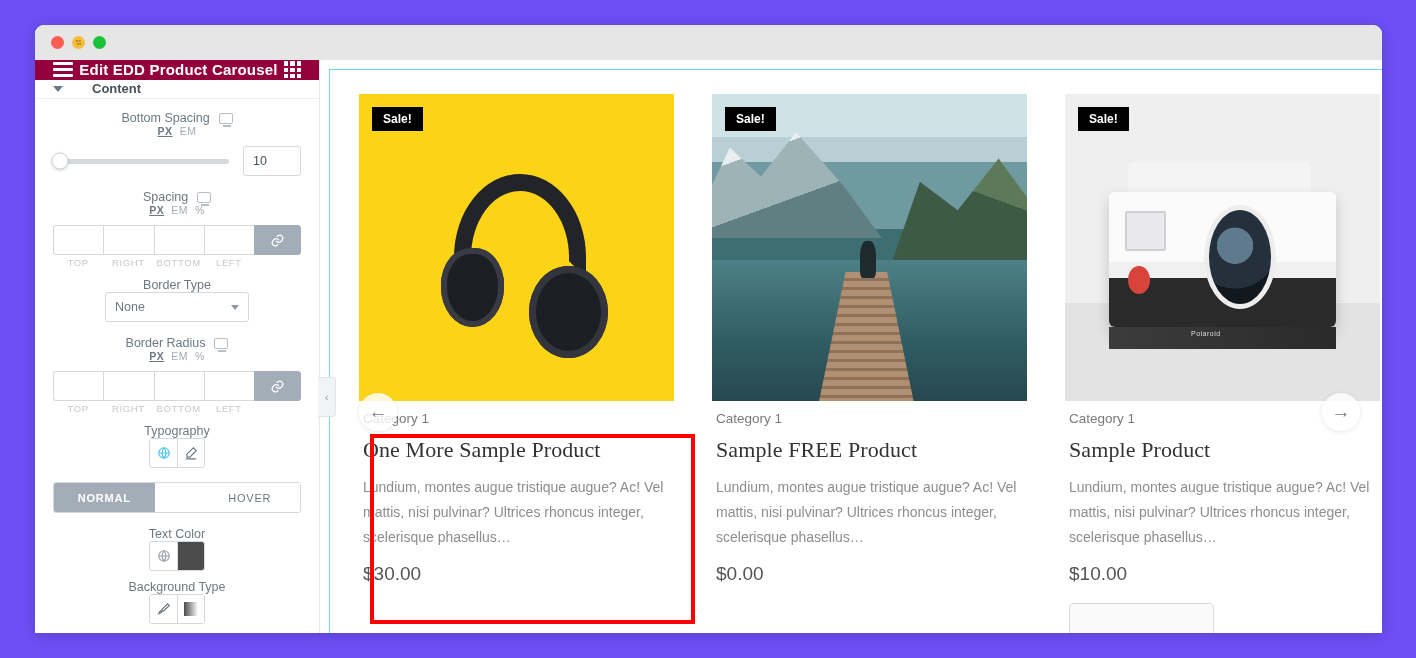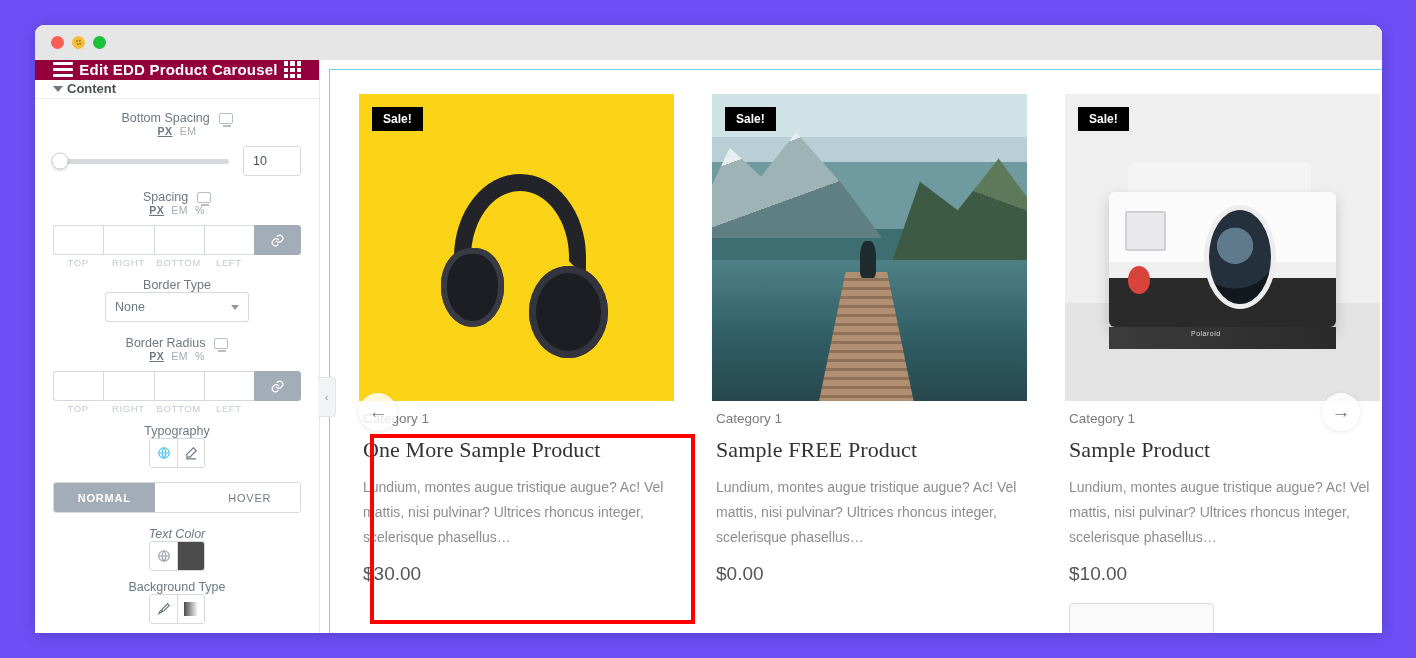--- a/index.html
+++ b/index.html
@@ -56,21 +56,21 @@
   .ham span { display: block; height: 3px; background: #fff; border-radius: 1px; }
   .panel-title { font-size: 15px; font-weight: bold; letter-spacing: .2px; }
   .grid-icon {
     width: 17px; height: 17px;
     display: grid; grid-template-columns: repeat(3,1fr); grid-template-rows: repeat(3,1fr);
     gap: 2px; cursor: pointer;
   }
   .grid-icon i { background: #fff; border-radius: .5px; }
 
   .section-head {
-    height: 43px; display: flex; align-items: center; gap: 4px;
+    height: 43px; display: flex; align-items: center; gap: 29px;
     padding: 0 18px; border-bottom: 1px solid #eceff3;
     font-size: 13px; font-weight: bold; color: #495157;
   }
   .caret { width: 0; height: 0; border-left: 5px solid transparent; border-right: 5px solid transparent; border-top: 6px solid #6d7882; }
 
   .sub-head {
     height: 42px; display: flex; align-items: center; padding: 0 18px;
     font-size: 12.5px; font-weight: bold; color: #495157;
     border-bottom: 1px solid #eceff3;
   }
@@ -418,21 +418,21 @@
               </svg>
             </div>
           </div>
         </div>
 
         <div class="tabs">
           <div class="tab active">NORMAL</div>
           <div class="tab">HOVER</div>
         </div>
 
-        <div class="row" style="font-style:italic;">
+        <div class="row" style="">
           <div class="ctl-label">Text Color</div>
           <div class="icon-pair">
             <div>
               <svg width="14" height="14" viewBox="0 0 24 24" fill="none" stroke="#9aa3ac" stroke-width="2">
                 <circle cx="12" cy="12" r="9"></circle>
                   <path d="M3 12h18M12 3a15 15 0 0 1 0 18M12 3a15 15 0 0 0 0 18"></path>
               </svg>
             </div>
             <div class="swatch-dark"></div>
           </div>

